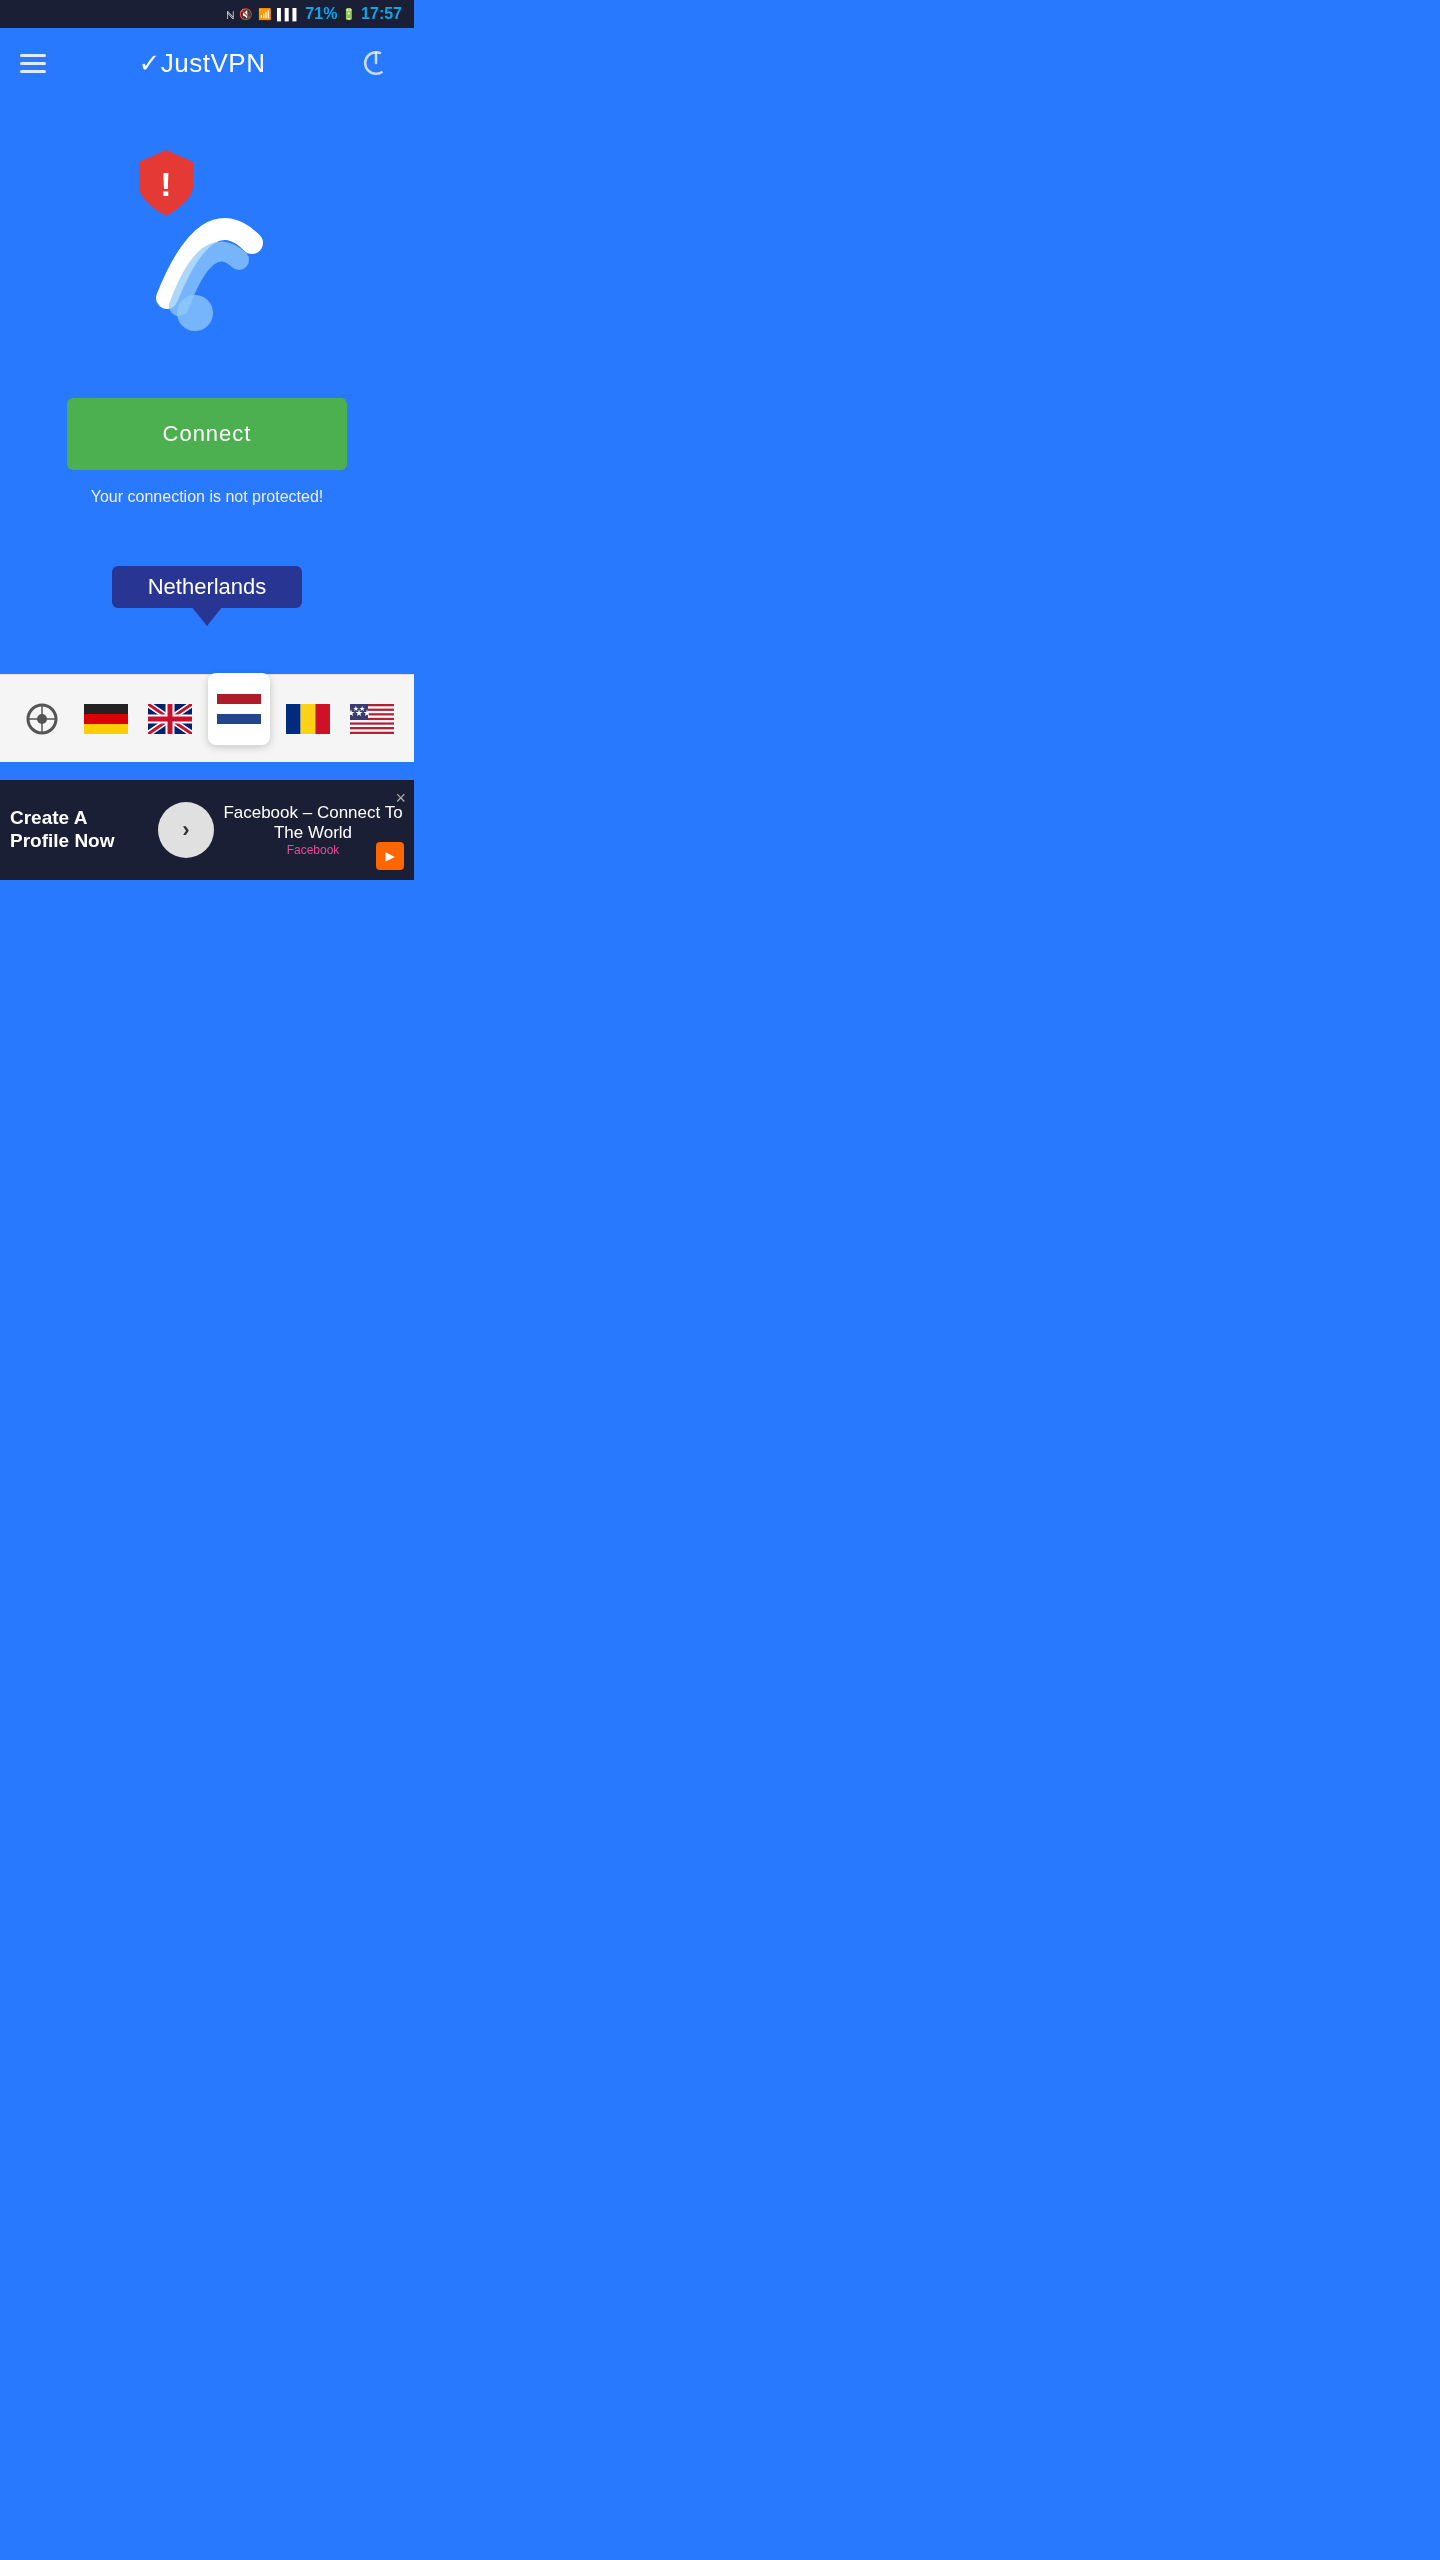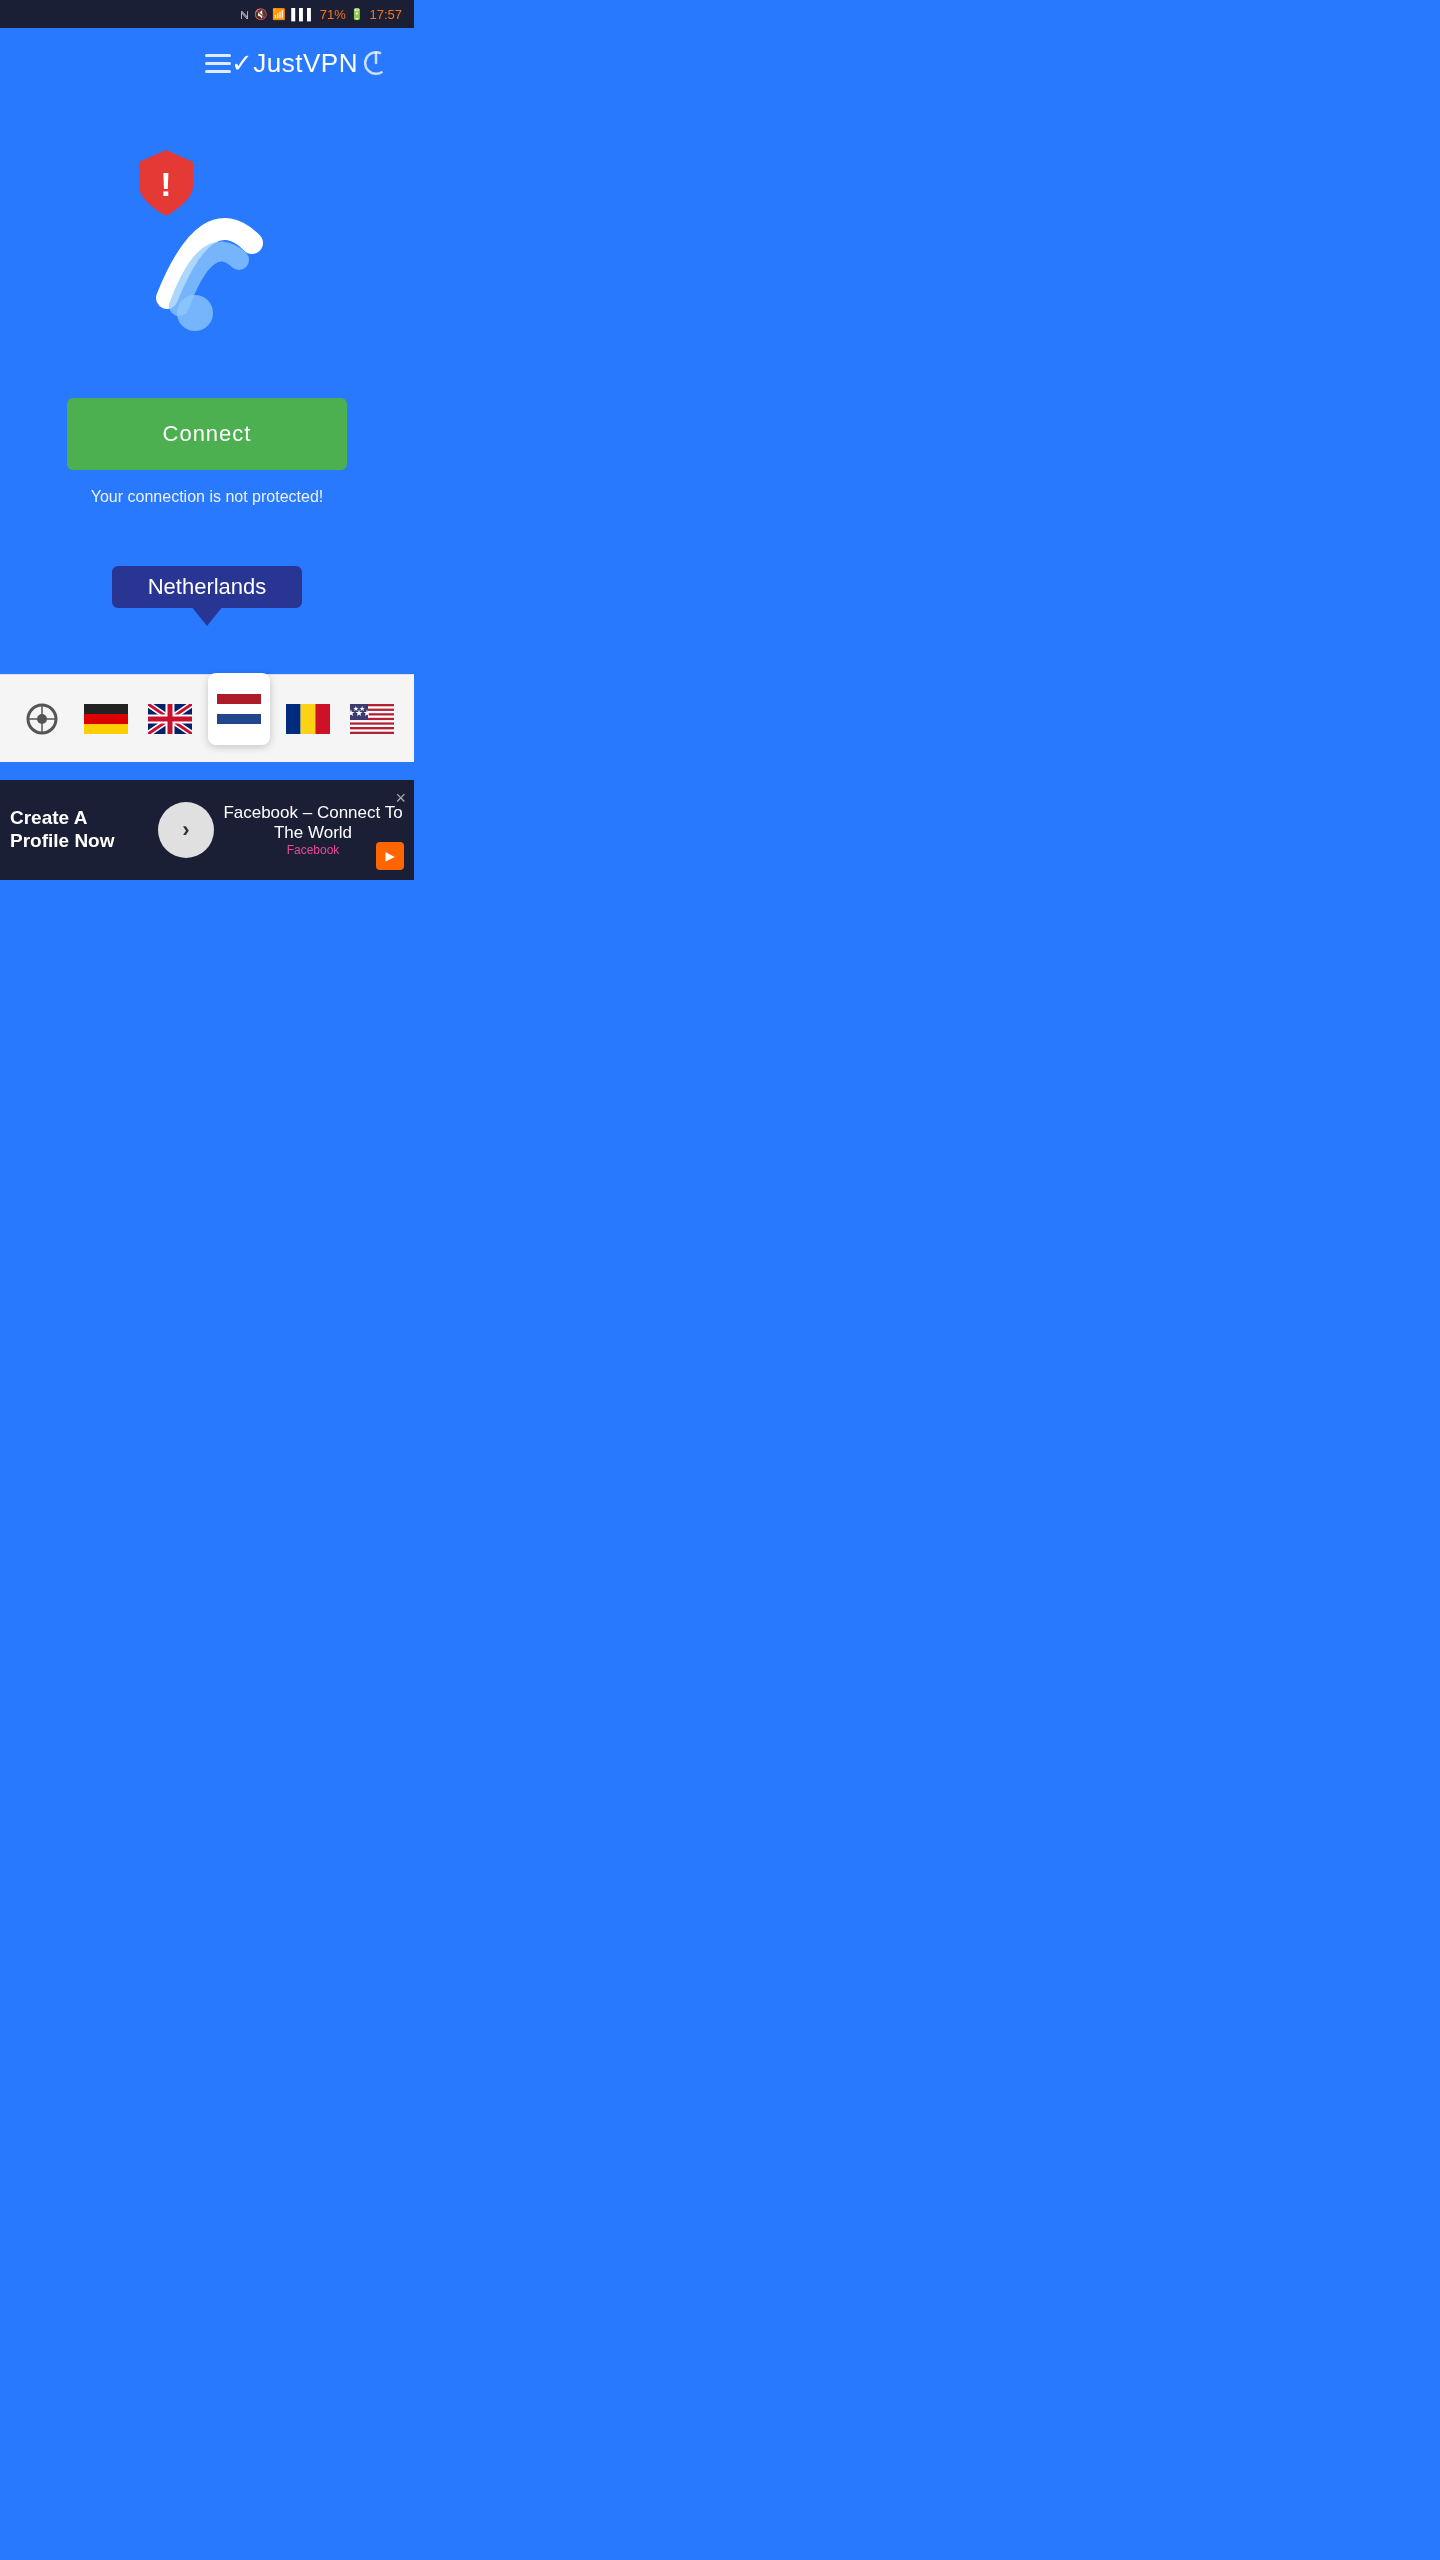--- a/index.html
+++ b/index.html
@@ -25,37 +25,37 @@
       gap: 6px;
     }
 
     .status-bar .status-icons {
       display: flex;
       align-items: center;
       gap: 5px;
     }
 
     .status-bar .status-text {
-      color: #f97316;
-      font-size: 13px;
-      font-weight: 400;
+      color: #0ea5e9;
+      font-size: 16px;
+      font-weight: 700;
     }
 
     .status-icon {
       color: white;
       font-size: 11px;
     }
 
     
     .header {
       background: #2979ff;
       height: 70px;
       display: flex;
       align-items: center;
-      justify-content: flex-end;
+      justify-content: space-between;
       padding: 0 20px;
     }
 
     .hamburger-icon {
       display: flex;
       flex-direction: column;
       gap: 5px;
       cursor: pointer;
     }
 

